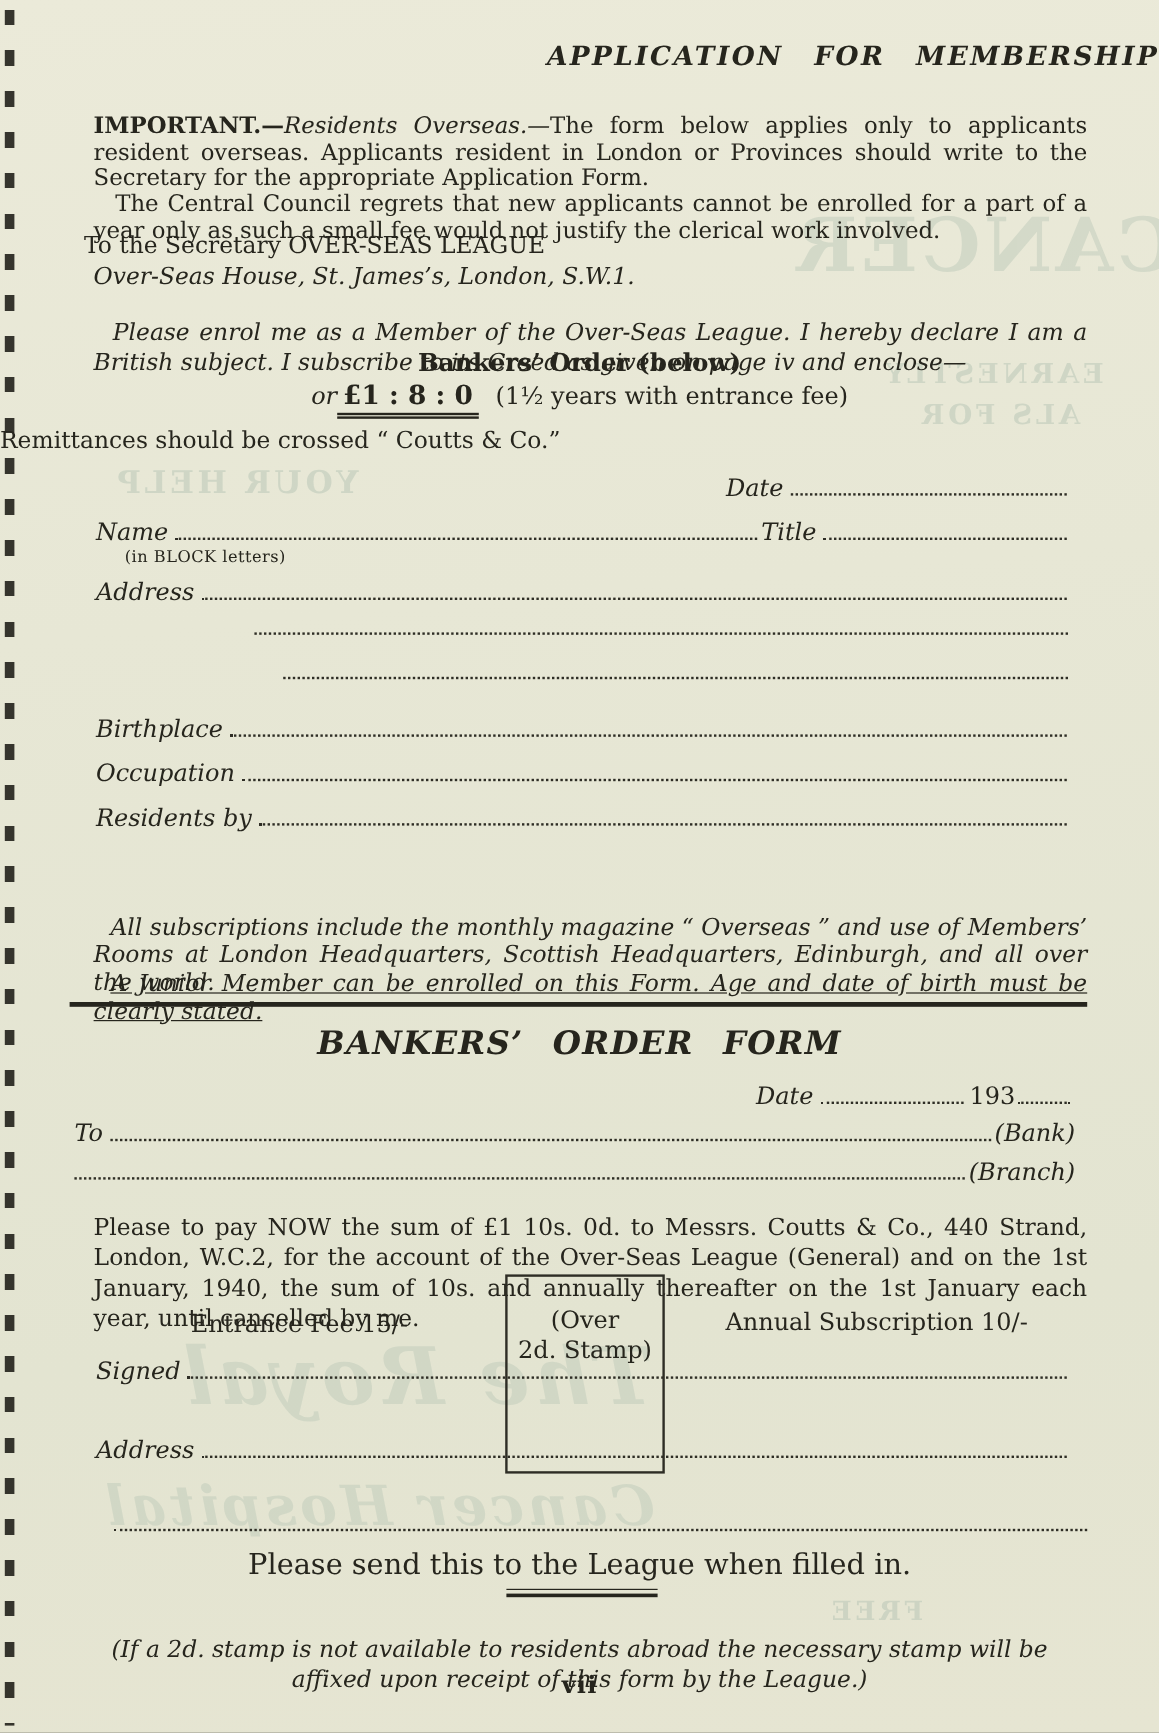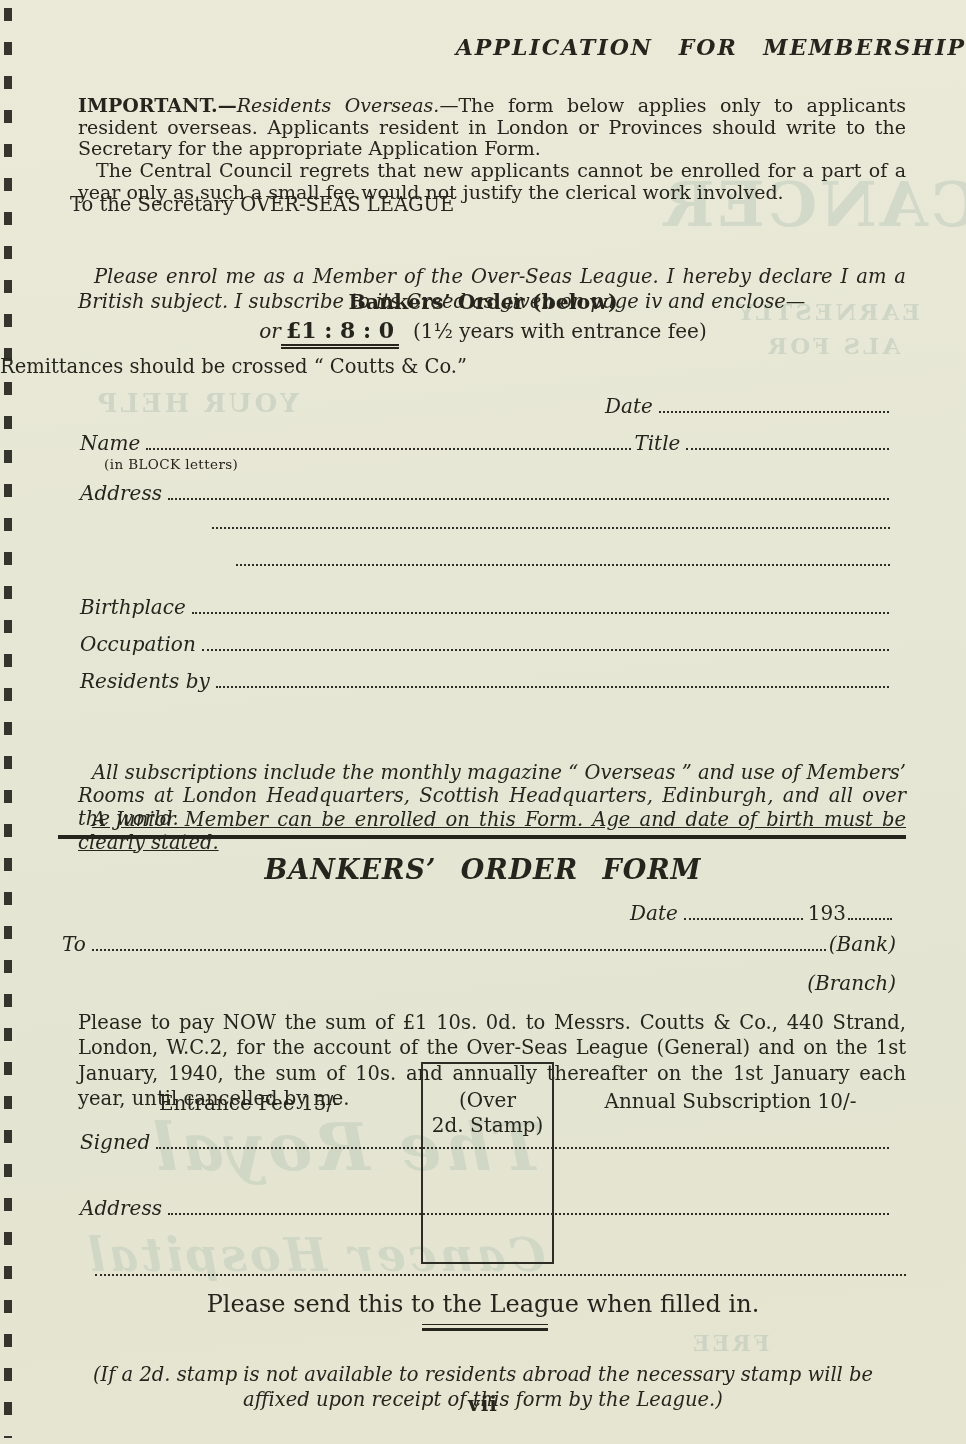--- a/index.html
+++ b/index.html
@@ -60,27 +60,27 @@
   .p-proposer{top:694px;font-style:italic;line-height:23px;text-indent:14px;font-size:19.5px;}
   .p-subs{top:741px;font-style:italic;line-height:23px;text-indent:14px;font-size:19.5px;}
   .p-junior{top:788px;font-style:italic;line-height:23px;text-indent:14px;font-size:19.5px;text-decoration:underline;}
 
   .rule{position:absolute;top:835px;left:58px;width:848px;height:3.5px;background:#26251d;}
   .bo-title{position:absolute;top:854px;left:0;right:0;text-align:center;font-style:italic;
     font-weight:bold;font-size:27px;letter-spacing:1px;word-spacing:14px;}
   .r-date2{top:901px;left:630px;right:74px;}
   .year{font-size:20px;line-height:24px;margin-left:2px;}
   .r-to{top:932px;left:62px;right:70px;}
-  .r-branch{top:964px;left:62px;right:70px;flex-direction:column;}
+  .r-branch{top:964px;left:62px;right:70px;}
   .r-branch .dots{margin-left:0;}
   .p-pay{top:990px;line-height:25.5px;font-size:19.5px;}
 
   .entrance{position:absolute;top:1091px;left:78px;width:343px;text-align:center;font-size:20px;}
   .annual{position:absolute;top:1089px;left:556px;width:349px;text-align:center;font-size:20px;}
-  .stampbox{position:absolute;left:421px;top:1062px;width:133px;height:202px;box-sizing:border-box;
+  .stampbox{position:absolute;left:421px;top:1062px;width:133px;height:166px;box-sizing:border-box;
     border:2.5px solid #2e2d25;text-align:center;padding-top:24px;font-size:20px;line-height:25px;background:transparent;}
   .r-signed{top:1130px;left:80px;right:74px;}
   .r-address2{top:1196px;left:80px;right:74px;}
 
   .l-full{top:1274px;left:95px;right:60px;}
   .send{position:absolute;top:1290px;left:0;right:0;text-align:center;font-size:24px;}
   .shortline{position:absolute;top:1324px;left:422px;width:126px;height:3px;
     border-top:1.5px solid #26251d;border-bottom:3.5px solid #26251d;}
   .footnote{position:absolute;top:1342px;left:63px;width:840px;text-align:center;
     font-style:italic;font-size:19.5px;line-height:25px;}
@@ -101,20 +101,21 @@
   <span class="ghost g-cancerhosp">Cancer Hospital</span>
   <span class="ghost g-free">FREE</span>
 
   <div class="title">APPLICATION FOR MEMBERSHIP</div>
 
   <p class="p p-important"><span class="lead">IMPORTANT.—</span><span class="lead-it">Residents Overseas.—</span><span>The form below applies only to applicants resident overseas.  Applicants resident in London or Provinces should write to the Secretary for the appropriate Application Form.</span></p>
 
   <p class="p p-council">The Central Council regrets that new applicants cannot be enrolled for a part of a year only as such a small fee would not justify the clerical work involved.</p>
 
   <div class="addr1">To the Secretary OVER-SEAS LEAGUE</div>
+  <div class="addr2">Over-Seas House, St. James’s, London, S.W.1.</div>
   <p class="p p-decl">Please enrol me as a Member of the Over-Seas League.  I hereby declare I am a British subject. I subscribe to its Creed as given on page iv and enclose—</p>
 
   <div class="bankers-head">Bankers’ Order (below)</div>
   <div class="price"><span class="or">or</span><span class="amount">£1 : 8 : 0</span><span class="note">(1½ years with entrance fee)</span></div>
   <div class="remit">Remittances should be crossed “ Coutts &amp; Co.”</div>
 
   <div class="frow r-date1">
     <span class="flabel">Date</span>
     <span class="dots"></span>
   </div>

